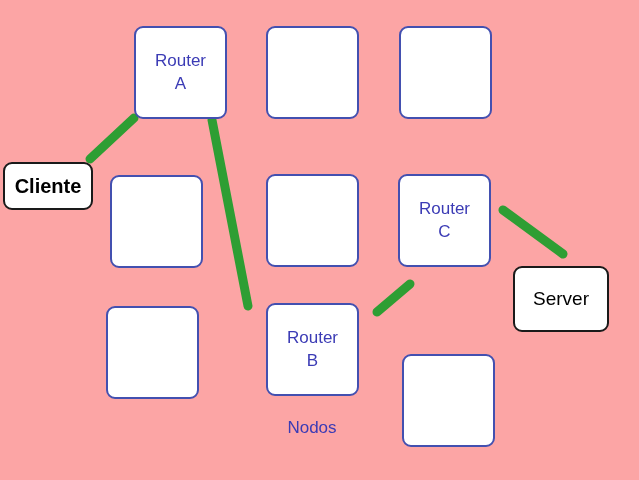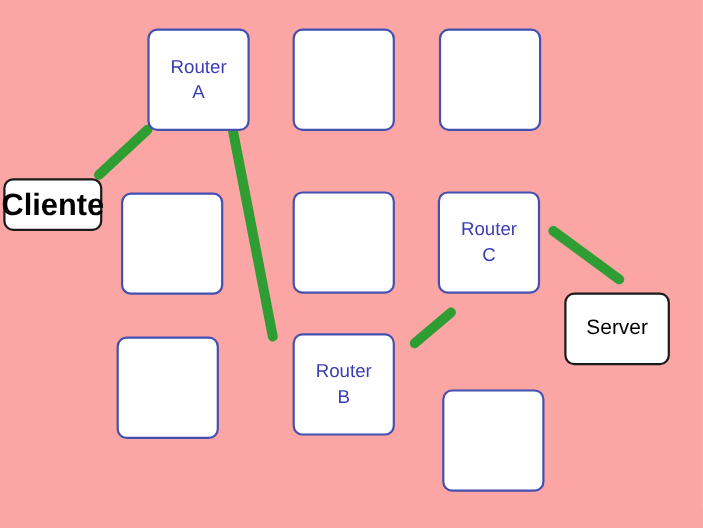--- a/index.html
+++ b/index.html
@@ -52,21 +52,21 @@
     display: flex;
     align-items: center;
     justify-content: center;
     text-align: center;
     color: #000000;
     font-size: 19px;
     line-height: 1.2;
   }
   .endpoint.bold {
     font-weight: 700;
-    font-size: 28px;
+    font-size: 20px;
   }
   .caption {
     position: absolute;
     color: #3b3bb5;
     font-size: 17px;
     text-align: center;
     line-height: 1.2;
   }
 </style>
 </head>
@@ -91,14 +91,15 @@
       <div class="node" style="left: 398px; top: 174px; width: 93px; height: 93px;">Router
 C</div>
       <div class="node" style="left: 106px; top: 306px; width: 93px; height: 93px;"></div>
       <div class="node" style="left: 266px; top: 303px; width: 93px; height: 93px;">Router
 B</div>
       <div class="node" style="left: 402px; top: 354px; width: 93px; height: 93px;"></div>
       <div class="endpoint bold" style="left: 3px; top: 162px; width: 90px; height: 48px;">Cliente</div>
       <div class="endpoint" style="left: 513px; top: 266px; width: 96px; height: 66px; text-align: right;">Server</div>
     </div>
 
+  <div class="caption" style="width: 160px; left: 232px; top: 418px;">Nodos</div>
 
 </div>
 
 </body></html>

